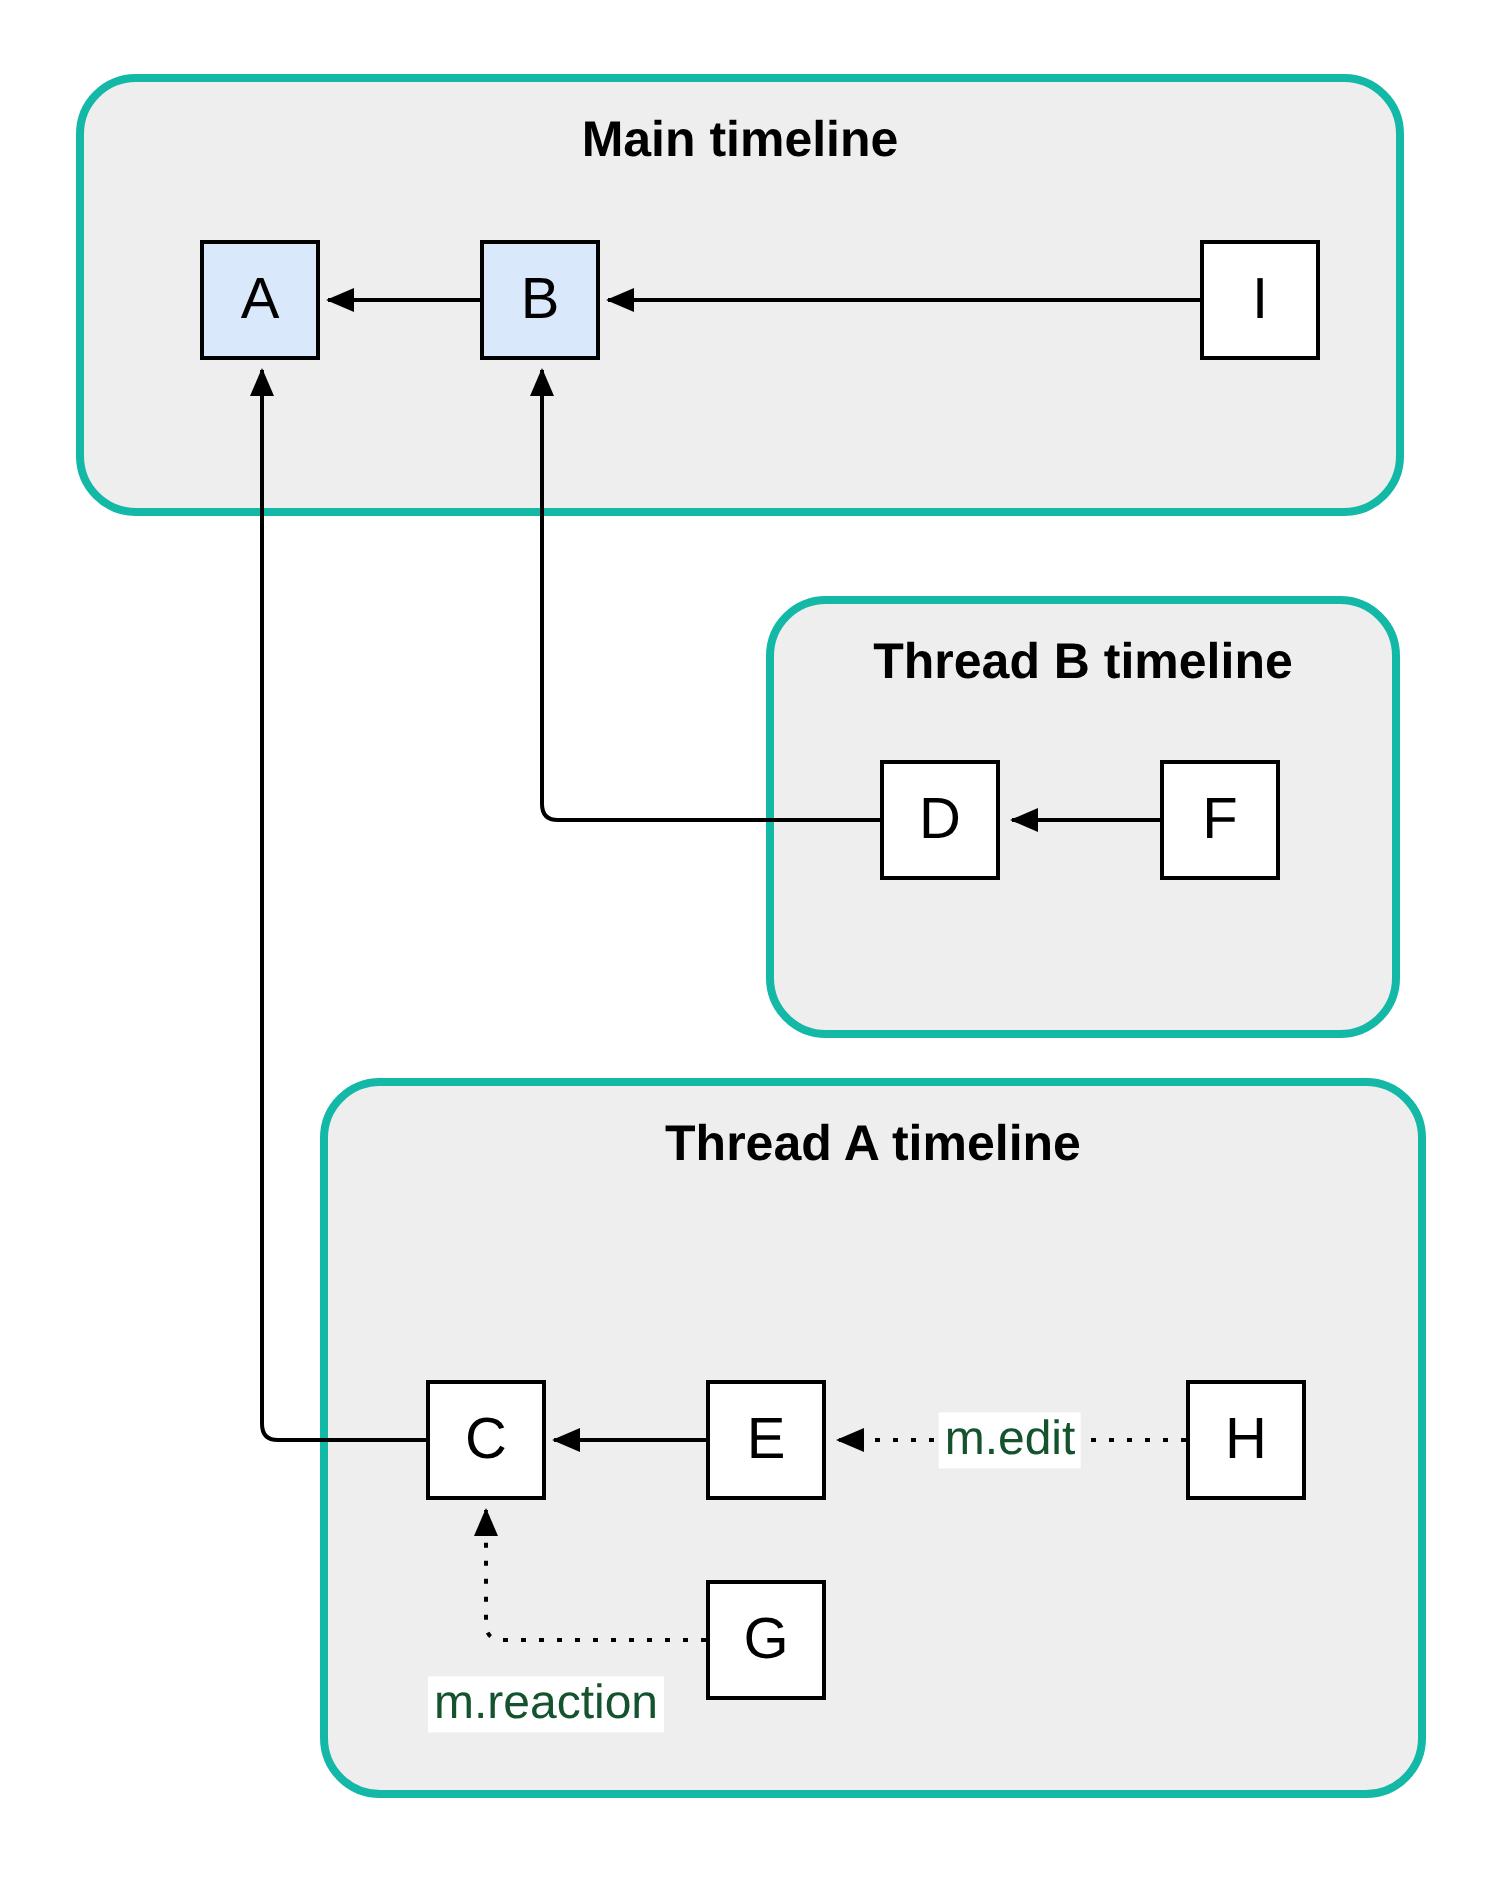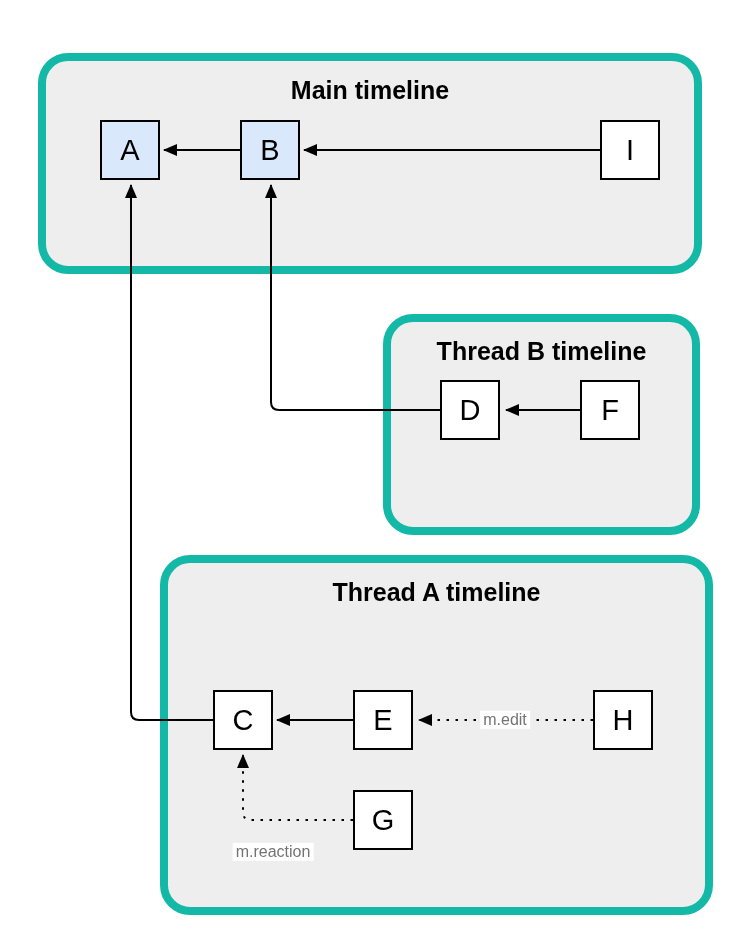--- a/index.html
+++ b/index.html
@@ -11,25 +11,24 @@
   .diagram {
     position: relative;
     width: 756px;
     height: 942px;
     background: #ffffff;
     overflow: hidden;
   }
   .container-box {
     position: absolute;
     background: #eeeeee;
-    border: 8px solid #14b8a6;
+    border: 4px solid #14b8a6;
     border-radius: 30px;
     box-sizing: border-box;
     z-index: 1;
-    margin-top: 16px;
   }
   .container-title {
     width: 100%;
     text-align: center;
     font-size: 25px;
     font-weight: bold;
     color: #000000;
     padding-top: 15px;
   }
   .edges-layer {
@@ -53,22 +52,22 @@
     color: #000000;
     z-index: 3;
   }
   .node.highlight {
     background: #dae8fc;
   }
   .edge-label {
     position: absolute;
     transform: translate(-50%, -50%);
     background: #ffffff;
-    color: #737373;
-    font-size: 16px;
+    color: #14532d;
+    font-size: 24px;
     line-height: 1.15;
     padding: 0 3px;
     white-space: nowrap;
     z-index: 4;
   }
 </style>
 </head>
 <body>
 
 <div class="diagram">

